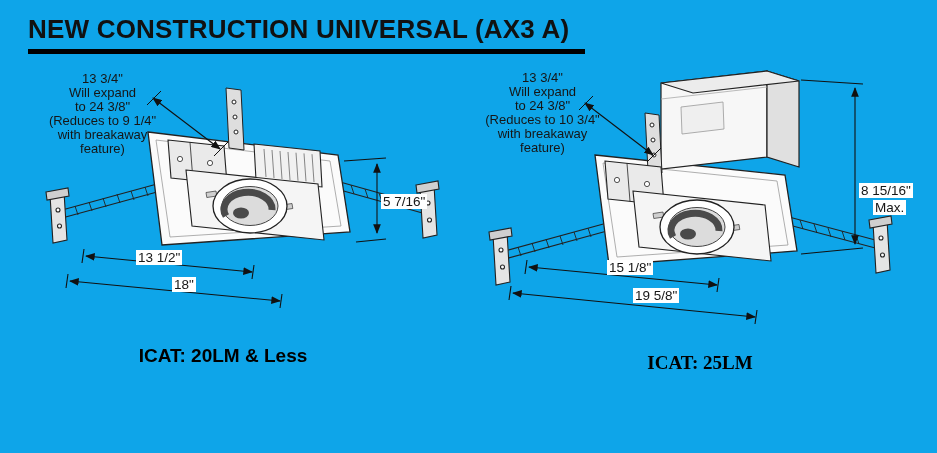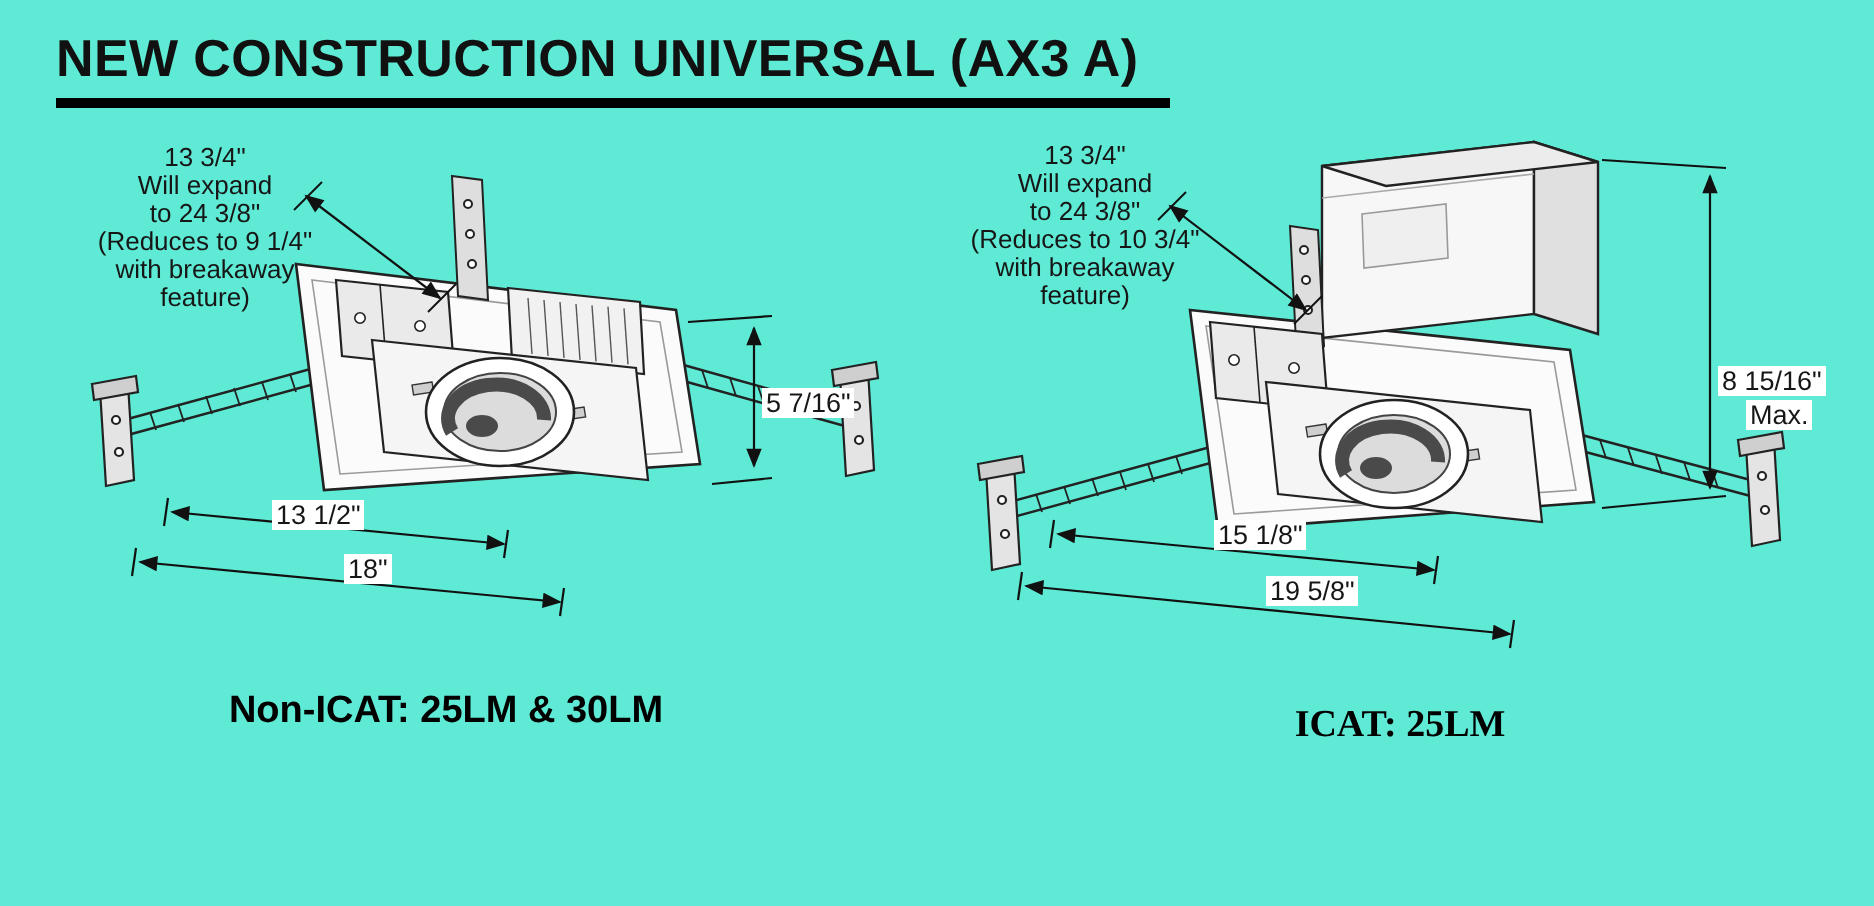--- a/index.html
+++ b/index.html
@@ -1,17 +1,17 @@
 <!DOCTYPE html>
 <html><head>
 <meta charset="utf-8">
 <style>
   html,body{margin:0;padding:0;background:#fff;}
   .page{
-    position:relative;width:937px;height:453px;background:#5eead4;
+    position:relative;width:937px;height:453px;background:#0ea5e9;
     font-family:"Liberation Sans", sans-serif;color:#111;overflow:hidden;
   }
   .title{
     position:absolute;left:28px;top:14px;font-size:26px;font-weight:bold;
     letter-spacing:.2px;white-space:nowrap;
   }
   .title-rule{position:absolute;left:28px;top:49px;width:557px;height:5px;background:#000;}
   .fig{position:absolute;}
   .fig-left{left:20px;top:60px;width:430px;height:290px;}
   .fig-right{left:455px;top:55px;width:480px;height:300px;}
@@ -272,19 +272,19 @@
       <div>feature)</div>
     </div>
 
     <div class="dim" style="left:404px;top:128px">8 15/16"</div>
     <div class="dim" style="left:418px;top:145px">Max.</div>
     <div class="dim" style="left:152px;top:205px">15 1/8"</div>
     <div class="dim" style="left:178px;top:233px">19 5/8"</div>
   </div>
 
   <div class="caption caption-left">
-    <div>Non-ICAT: 25LM &amp; 30LM</div>
+    <div>ICAT: 20LM &amp; Less</div>
   </div>
   <div class="caption caption-right">
     <div>ICAT: 25LM</div>
   </div>
 
 </div>
 
 </body></html>

